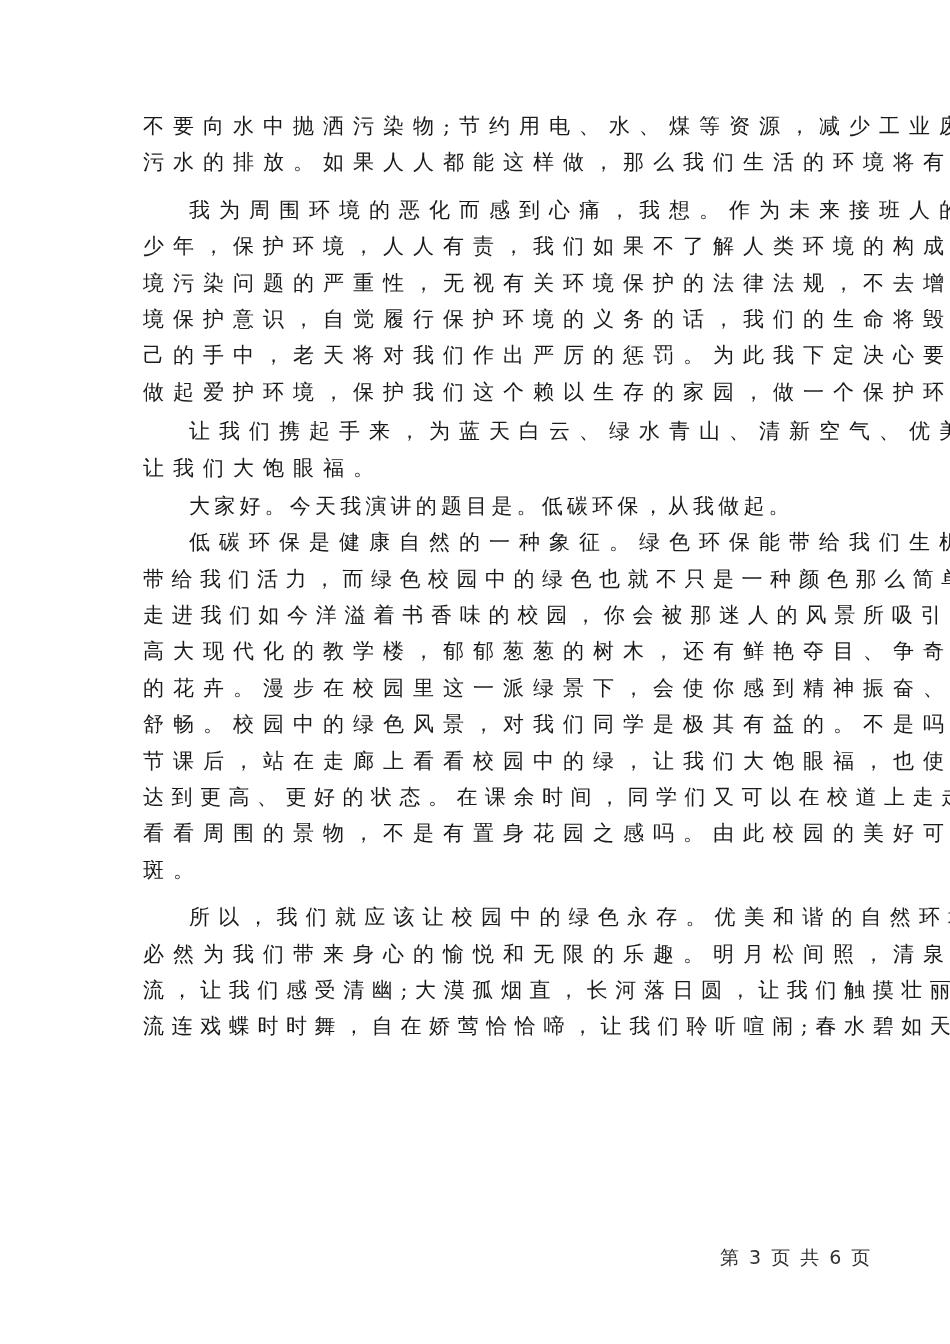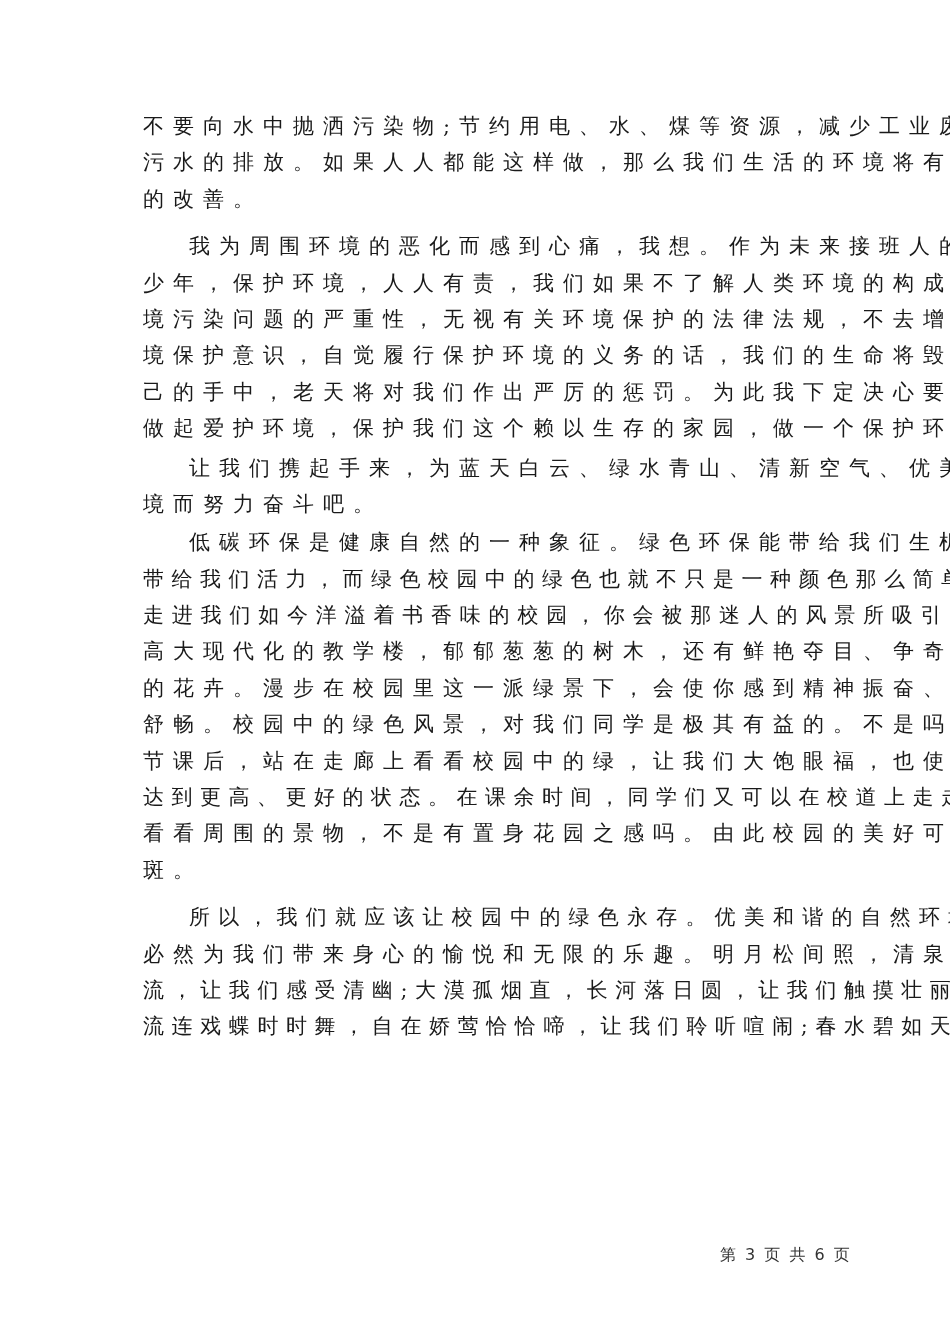--- a/index.html
+++ b/index.html
@@ -39,57 +39,59 @@
     .indent {
       padding-left: 46px;
     }
     .gap {
       height: 11px;
     }
     .footer {
       position: absolute;
       left: 720px;
       top: 1245px;
-      font-size: 16px;
+      font-size: 19px;
       color: #333333;
       letter-spacing: 2px;
       font-family: "DejaVu Sans", "Liberation Sans", sans-serif;
     }
   </style>
 </head>
 <body>
 
 <div class="page">
   <div class="content">
 
     <div>
       <span class="line">不要向水中抛洒污染物;节约用电、水、煤等资源，减少工业废气、</span>
       <span class="line">污水的排放。如果人人都能这样做，那么我们生活的环境将有很大</span>
-      <span class="line">的改善。</span>
     </div>
     <div class="gap"></div>
 
     <div>
       <span class="line indent">我为周围环境的恶化而感到心痛，我想。作为未来接班人的青</span>
       <span class="line">少年，保护环境，人人有责，我们如果不了解人类环境的构成和环</span>
       <span class="line">境污染问题的严重性，无视有关环境保护的法律法规，不去增强环</span>
       <span class="line">境保护意识，自觉履行保护环境的义务的话，我们的生命将毁在自</span>
       <span class="line">己的手中，老天将对我们作出严厉的惩罚。为此我下定决心要从我</span>
       <span class="line">做起爱护环境，保护我们这个赖以生存的家园，做一个保护环境的</span>
     </div>
     <div class="gap" style="height:3px"></div>
 
     <div>
       <span class="line indent">让我们携起手来，为蓝天白云、绿水青山、清新空气、优美环</span>
-      <span class="line">境而努力奋斗吧。</span>
+      <span class="line">让我们大饱眼福。</span>
     </div>
     <div class="gap" style="height:2px"></div>
 
 
 
+    <div>
+      <span class="line indent" style="letter-spacing:4.2px">大家好。今天我演讲的题目是。低碳环保，从我做起。</span>
+    </div>
 
     <div>
       <span class="line indent">低碳环保是健康自然的一种象征。绿色环保能带给我们生机、</span>
       <span class="line" style="letter-spacing:7.5px">带给我们活力，而绿色校园中的绿色也就不只是一种颜色那么简单。</span>
       <span class="line" style="letter-spacing:7.8px">走进我们如今洋溢着书香味的校园，你会被那迷人的风景所吸引。</span>
       <span class="line">高大现代化的教学楼，郁郁葱葱的树木，还有鲜艳夺目、争奇斗艳</span>
       <span class="line">的花卉。漫步在校园里这一派绿景下，会使你感到精神振奋、心情</span>
       <span class="line">舒畅。校园中的绿色风景，对我们同学是极其有益的。不是吗。一</span>
       <span class="line">节课后，站在走廊上看看校园中的绿，让我们大饱眼福，也使精神</span>
       <span class="line" style="letter-spacing:7.5px">达到更高、更好的状态。在课余时间，同学们又可以在校道上走走，</span>

